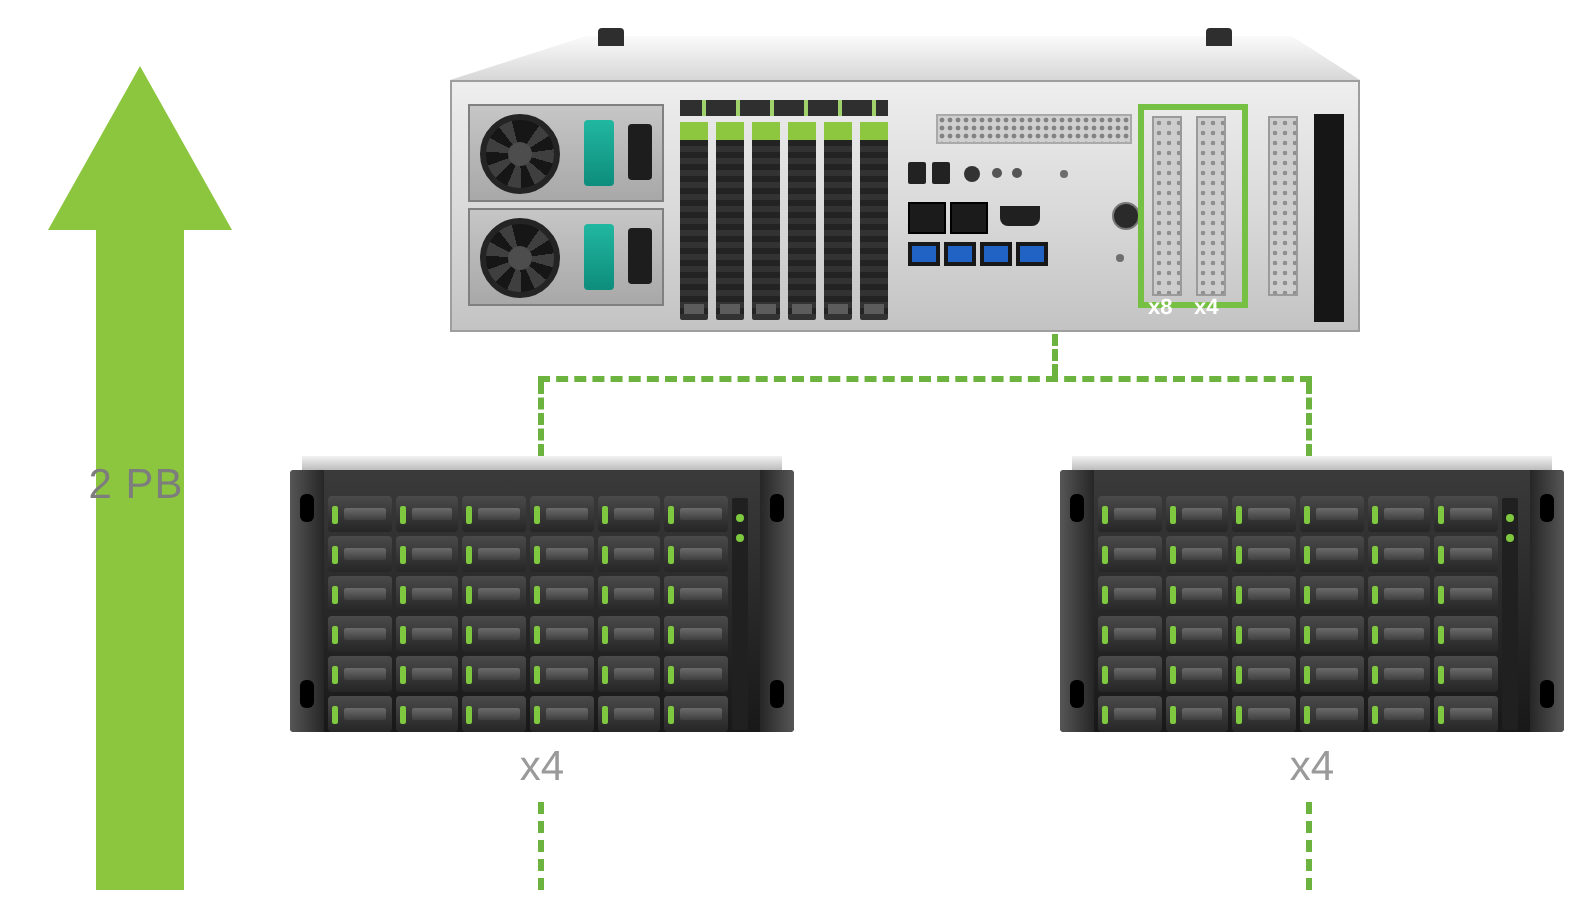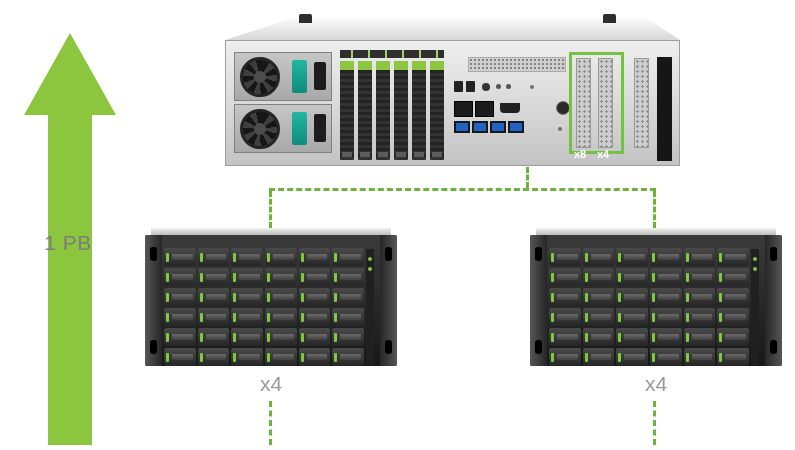--- a/index.html
+++ b/index.html
@@ -147,21 +147,21 @@
   #mult-right { left: 616px; top: 372px; }
 </style>
 </head>
 <body>
 
 <div class="stage">
 
   <svg class="arrow-svg" width="92" height="412" viewBox="0 0 92 412">
     <polygon points="46,0 92,82 68,82 68,412 24,412 24,82 0,82" fill="#8cc63f"></polygon>
   </svg>
-  <div class="capacity-label">1 PB</div>
+  <div class="capacity-label">2 PB</div>
 
   <div class="server">
     <div class="server-top"></div>
     <div class="server-tab t1"></div>
     <div class="server-tab t2"></div>
     <div class="server-face">
 
       <div class="psu-stack">
         <div class="psu">
           <div class="fan"></div>

